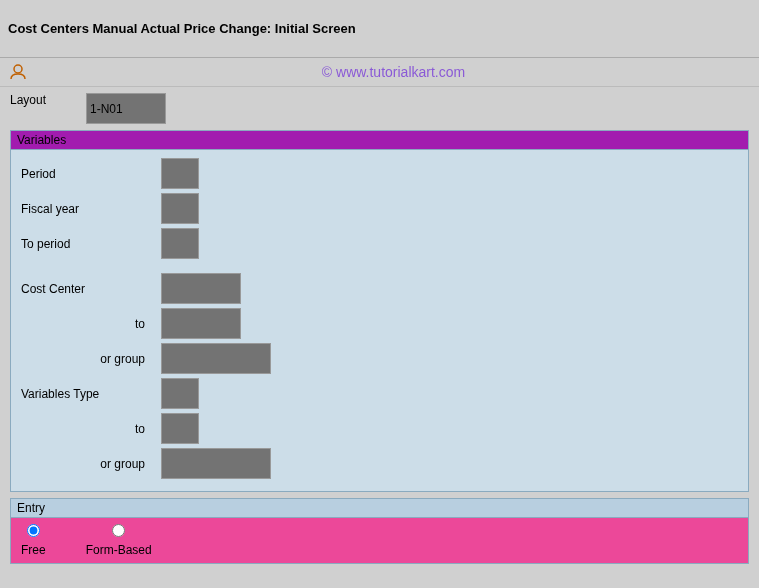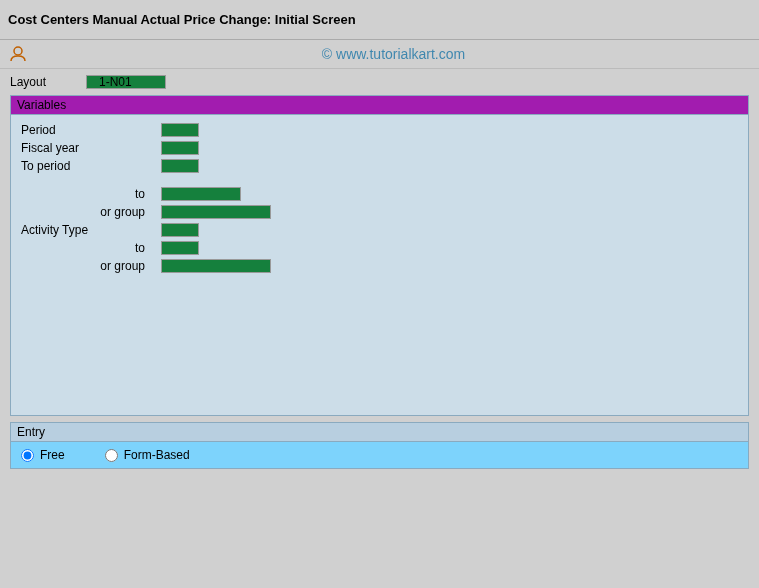--- a/index.html
+++ b/index.html
@@ -10,21 +10,21 @@
     body {
       font-family: Arial, sans-serif;
       font-size: 12px;
       background: #d0d0d0;
       width: 759px;
       height: 588px;
       overflow: hidden;
     }
     .title-bar {
       background: #d0d0d0;
-      padding: 12px 8px;
+      padding: 21px 8px;
       font-weight: bold;
       font-size: 13px;
       border-bottom: 1px solid #aaa;
     }
     .toolbar {
       background: #d0d0d0;
       padding: 4px 8px;
       display: flex;
       align-items: center;
       gap: 8px;
@@ -34,21 +34,21 @@
       width: 20px;
       height: 20px;
       display: flex;
       align-items: center;
       justify-content: center;
       cursor: pointer;
     }
     .watermark {
       flex: 1;
       text-align: center;
-      color: #0369a1;
+      color: #6d28d9;
       font-size: 14px;
       opacity: 0.7;
     }
     .main-content {
       padding: 6px 10px;
       background: #d0d0d0;
     }
     .layout-row {
       display: flex;
       margin-bottom: 6px;
@@ -97,59 +97,60 @@
     .label-col {
       width: 140px;
       text-align: left;
     }
     .label-col-right {
       width: 140px;
       text-align: right;
       padding-right: 16px;
     }
     .form-input {
-      background: #15803d;
+      background: #737373;
       border: 1px solid #999;
-      padding: 1px 12px;
-      font-size: 12px;
-      height: 14px;
+      padding: 1px 3px;
+      font-size: 12px;
+      height: 31px;
     }
     .input-small {
       width: 38px;
     }
     .input-medium {
       width: 80px;
     }
     .input-long {
       width: 110px;
     }
     .spacer {
       height: 10px;
     }
     .entry-section {
       border: 1px solid #8aaabf;
-      background: #7dd3fc;
+      background: #ec4899;
       margin-bottom: 20px;
     }
     .entry-title {
       background: #b8cfe0;
       padding: 2px 6px;
       font-size: 12px;
       border-bottom: 1px solid #8aaabf;
     }
     .entry-body {
       padding: 6px 10px;
       display: flex;
       align-items: center;
       gap: 40px;
     }
     .radio-group {
       display: flex;
       align-items: center;
       gap: 6px;
+      flex-direction: column;
     }
     input[type="radio"] {
       cursor: pointer;
     }
     .radio-label {
       font-size: 12px;
     }
   </style>
 </head>
 <body>
@@ -189,33 +190,37 @@
         <input type="text" class="form-input input-small" style="">
       </div>
 
       <div class="form-row">
         <span class="form-label label-col">To period</span>
         <input type="text" class="form-input input-small" style="">
       </div>
 
       <div class="spacer"></div>
 
+      <div class="form-row">
+        <span class="form-label label-col">Cost Center</span>
+        <input type="text" class="form-input input-medium" style="">
+      </div>
 
       <div class="form-row">
         <span class="form-label label-col-right">to</span>
         <input type="text" class="form-input input-medium" style="">
       </div>
 
       <div class="form-row">
         <span class="form-label label-col-right">or group</span>
         <input type="text" class="form-input input-long" style="">
       </div>
 
       <div class="form-row">
-        <span class="form-label label-col">Activity Type</span>
+        <span class="form-label label-col">Variables Type</span>
         <input type="text" class="form-input input-small" style="">
       </div>
 
       <div class="form-row">
         <span class="form-label label-col-right">to</span>
         <input type="text" class="form-input input-small" style="">
       </div>
 
       <div class="form-row">
         <span class="form-label label-col-right">or group</span>

